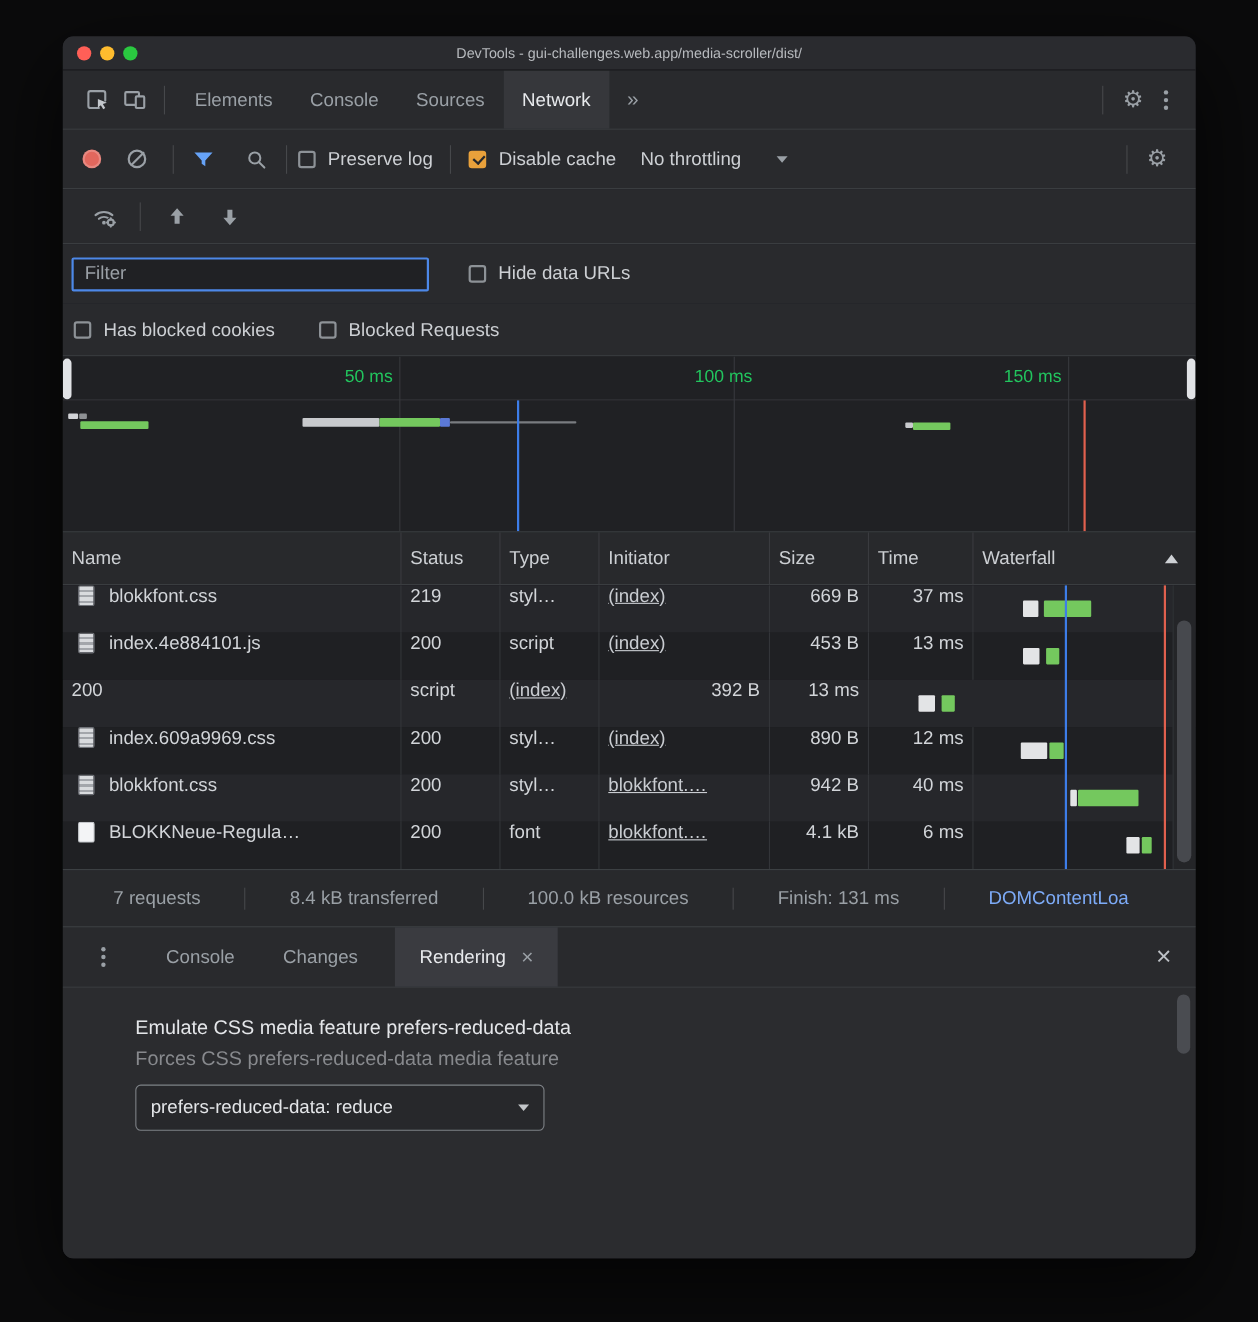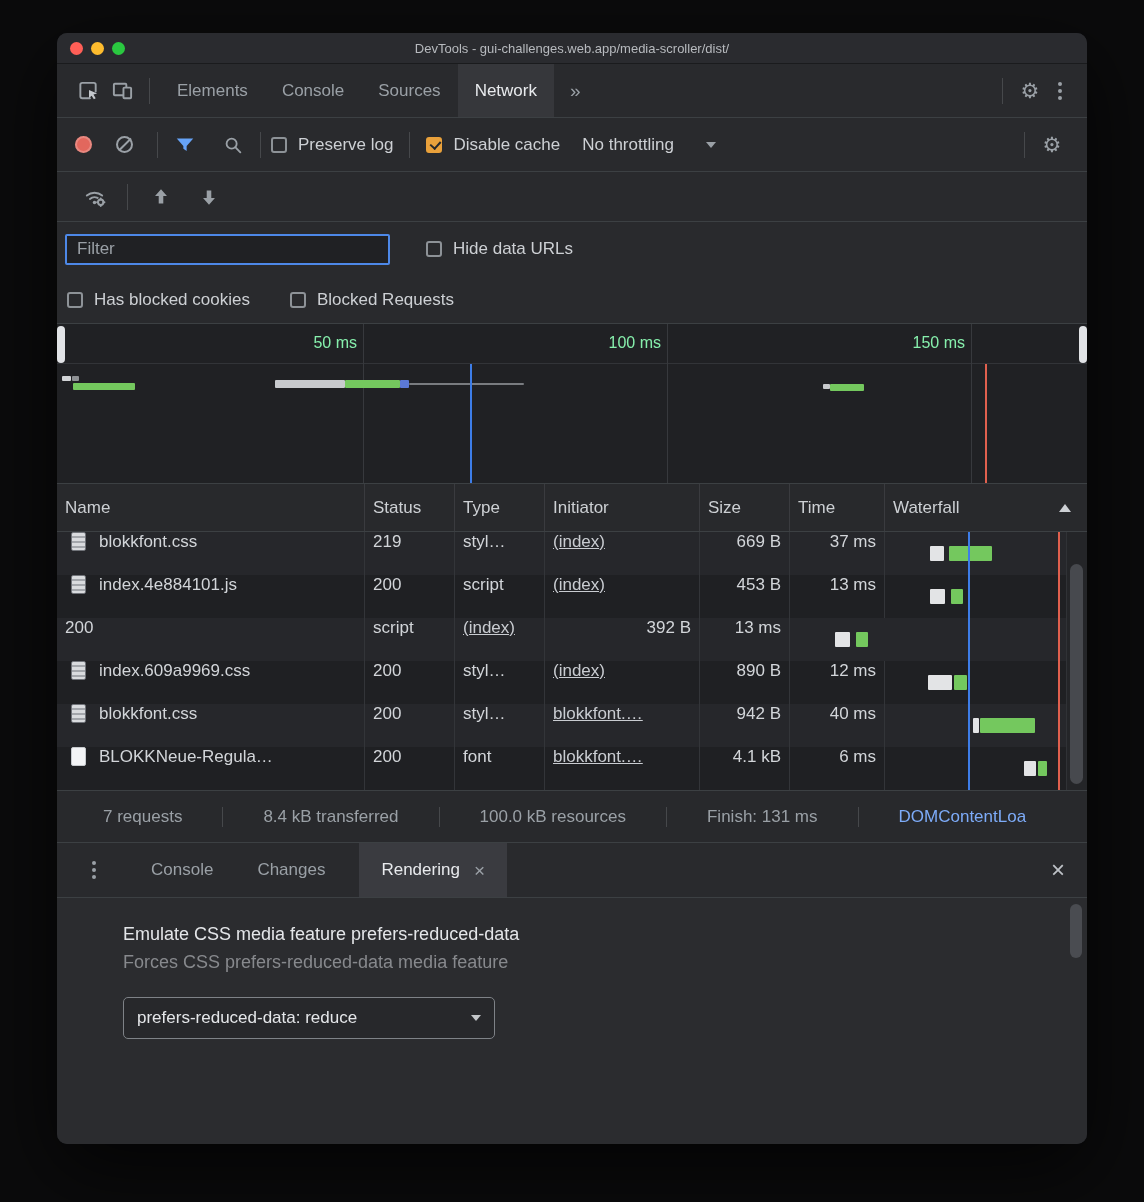--- a/index.html
+++ b/index.html
@@ -58,21 +58,21 @@
   .filter-input::placeholder{color:#9aa0a6}
 
   .pill{font-size:17px;color:#c2c6cb;padding:4px 10px;border-radius:10px;margin-right:6px;white-space:nowrap}
   .pill.active{background:#55585e;color:#f1f3f4}
   .gap40{margin-left:40px}
 
   
   .overview{flex:0 0 160px;position:relative;background:#202124;border-bottom:1px solid #3c4043;overflow:hidden}
   .ruler{position:absolute;left:0;right:0;top:0;height:40px;border-bottom:1px solid #323438}
   .grid-line{position:absolute;top:0;bottom:0;width:1px;background:#37393d}
-  .tick-label{position:absolute;top:10px;font-size:16px;color:#86efac}
+  .tick-label{position:absolute;top:10px;font-size:16px;color:#22c55e}
   .ov-bar{position:absolute;border-radius:1px}
   .event-line{position:absolute;width:2px;z-index:4}
   .event-line.dcl{background:var(--dcl-line,#3d7de8)}
   .event-line.load{background:var(--load-line,#e0604e)}
   .overview .event-line{top:40px;bottom:0}
   .handle{position:absolute;top:2px;width:8px;height:37px;border-radius:4px;background:#e1e3e6;z-index:5}
   .handle.left{left:0}.handle.right{right:0}
 
   
   .grid-row{display:grid;grid-template-columns:308px 90px 90px 155px 90px 95px 1fr}
@@ -110,21 +110,21 @@
   .drawer-tabs{flex:0 0 56px;display:flex;align-items:center;background:#292a2d;border-top:1px solid #3c4043;border-bottom:1px solid #3c4043}
   .drawer-tabs .kebab{margin:0 22px 0 24px}
   .dtab{height:100%;display:flex;align-items:center;padding:0 22px;font-size:17px;color:#9aa0a6}
   .dtab.active{background:#3a3b40;color:#e8eaed;gap:14px;margin-left:12px}
   .tab-close{font-size:19px;color:#9aa0a6;line-height:1}
   .drawer-close{margin-left:auto;margin-right:22px;font-size:24px;color:#bdc1c6;line-height:1}
 
   .panel{flex:1;background:#2b2c2f;position:relative;padding:26px 0 0 66px}
   .panel-title{font-size:18px;color:#e4e6e9;margin-bottom:7px}
   .panel-sub{font-size:18px;color:#87898d}
-  .select{margin-top:24px;width:372px;height:42px;border:1.5px solid #7e8287;border-radius:5px;background:#27282b;display:flex;
+  .select{margin-top:13px;width:372px;height:42px;border:1.5px solid #7e8287;border-radius:5px;background:#27282b;display:flex;
           align-items:center;justify-content:space-between;padding:0 13px;font-size:17px;color:#e4e6e9}
   .select .caret-down{border-top-color:#c3c6c9}
   .panel-scroll-thumb{position:absolute;right:5px;top:6px;width:12px;height:54px;border-radius:6px;background:#4a4c51}
 </style>
 </head>
 <body>
 
 <div class="window">
 
   <div class="titlebar">
@@ -247,21 +247,21 @@
     </label>
   </div>
 
   <div class="overview" id="overview">
     <div class="ruler"></div>
     <div class="handle left"></div>
     <div class="handle right"></div>
   <div class="grid-line" style="left: 306px;"></div>
       <div class="tick-label" style="right: 730px;">50 ms</div>
       <div class="grid-line" style="left: 610px;"></div>
-      <div class="tick-label" style="right: 426px;">100 ms</div>
+      <div class="tick-label" style="right: 403px;">100 ms</div>
       <div class="grid-line" style="left: 914px;"></div>
       <div class="tick-label" style="right: 122px;">150 ms</div>
       <div class="ov-bar" style="left: 5px; top: 52px; width: 9px; height: 5px; background: rgb(210, 212, 215);"></div>
       <div class="ov-bar" style="left: 15px; top: 52px; width: 7px; height: 5px; background: rgb(142, 145, 148);"></div>
       <div class="ov-bar" style="left: 16px; top: 59px; width: 62px; height: 7px; background: rgb(116, 200, 94);"></div>
       <div class="ov-bar" style="left: 218px; top: 56px; width: 70px; height: 8px; background: rgb(200, 202, 205);"></div>
       <div class="ov-bar" style="left: 288px; top: 56px; width: 55px; height: 8px; background: rgb(116, 200, 94);"></div>
       <div class="ov-bar" style="left: 343px; top: 56px; width: 9px; height: 8px; background: rgb(91, 121, 214);"></div>
       <div class="ov-bar" style="left: 352px; top: 59px; width: 115px; height: 2px; background: rgb(121, 124, 128);"></div>
       <div class="ov-bar" style="left: 766px; top: 60px; width: 7px; height: 5px; background: rgb(200, 202, 205);"></div>

